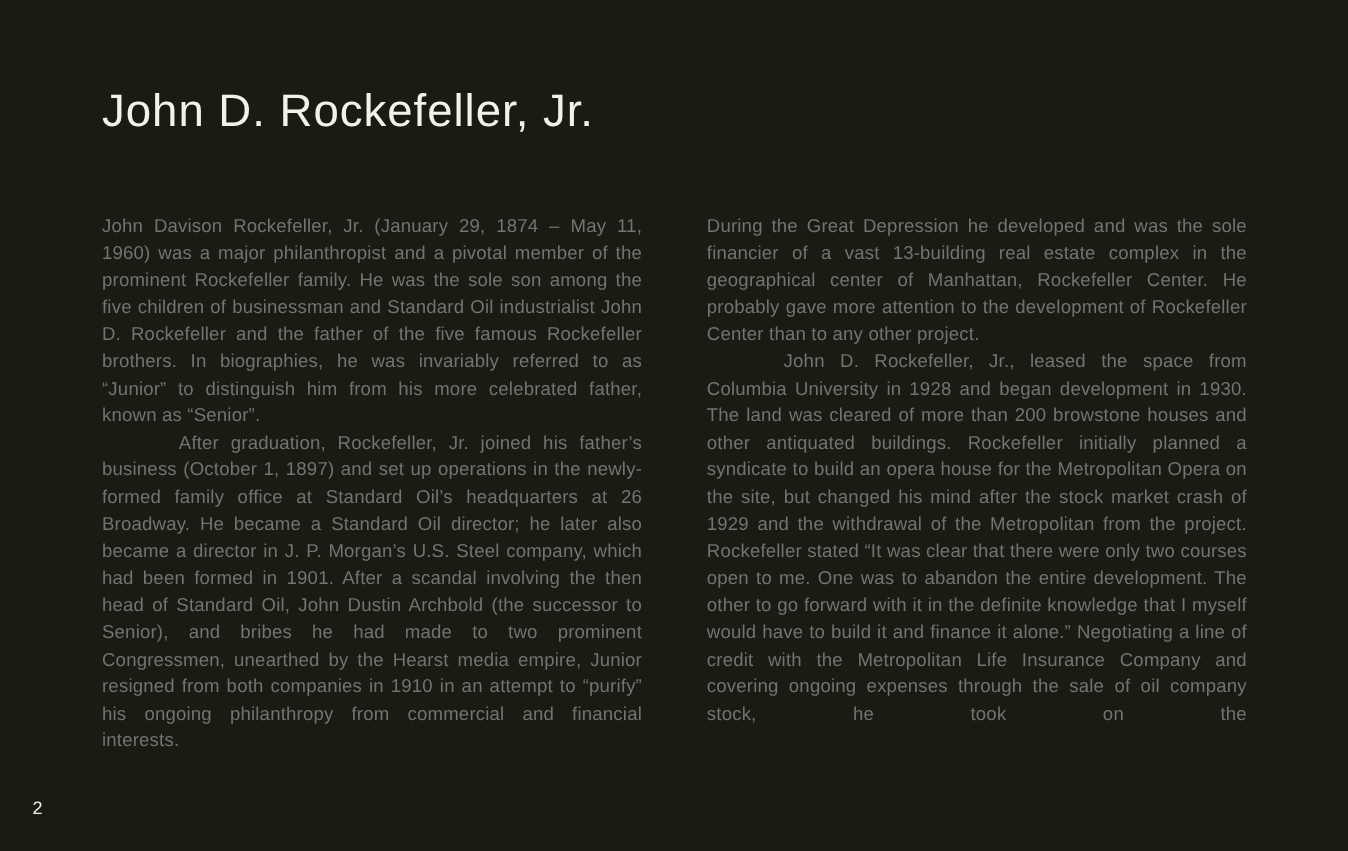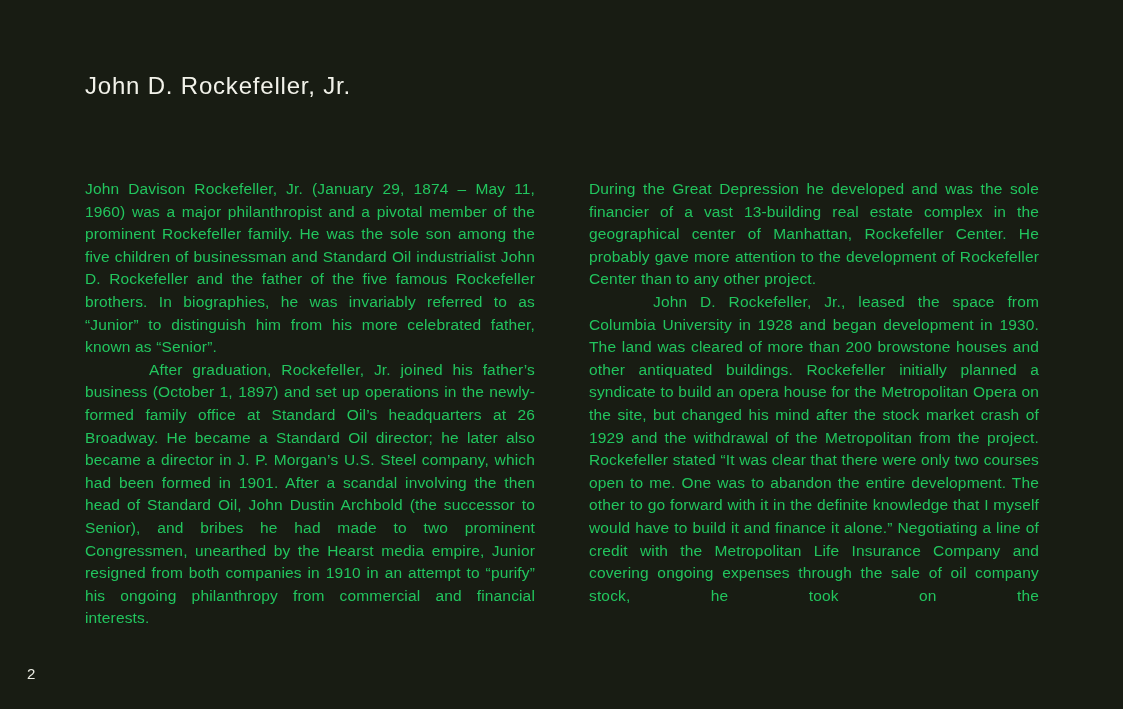--- a/index.html
+++ b/index.html
@@ -15,21 +15,21 @@
   }
   .page {
     position: absolute;
     inset: 0;
   }
   .title {
     position: absolute;
     left: 85px;
     top: 72px;
     margin: 0;
-    font-size: 24px;
+    font-size: 38px;
     font-weight: 400;
     letter-spacing: 0.8px;
     color: #f2f2ea;
     white-space: nowrap;
   }
   .columns {
     position: absolute;
     left: 85px;
     top: 178px;
     width: 954px;
@@ -38,21 +38,21 @@
   }
   .col {
     width: 450px;
   }
   .col p {
     margin: 0;
     font-size: 15.5px;
     line-height: 22.6px;
     letter-spacing: 0.15px;
     text-align: justify;
-    color: #22c55e;
+    color: #737373;
   }
   .indent {
     text-indent: 64px;
   }
   .justify-last {
     text-align-last: justify;
   }
   .page-number {
     position: absolute;
     left: 27px;

